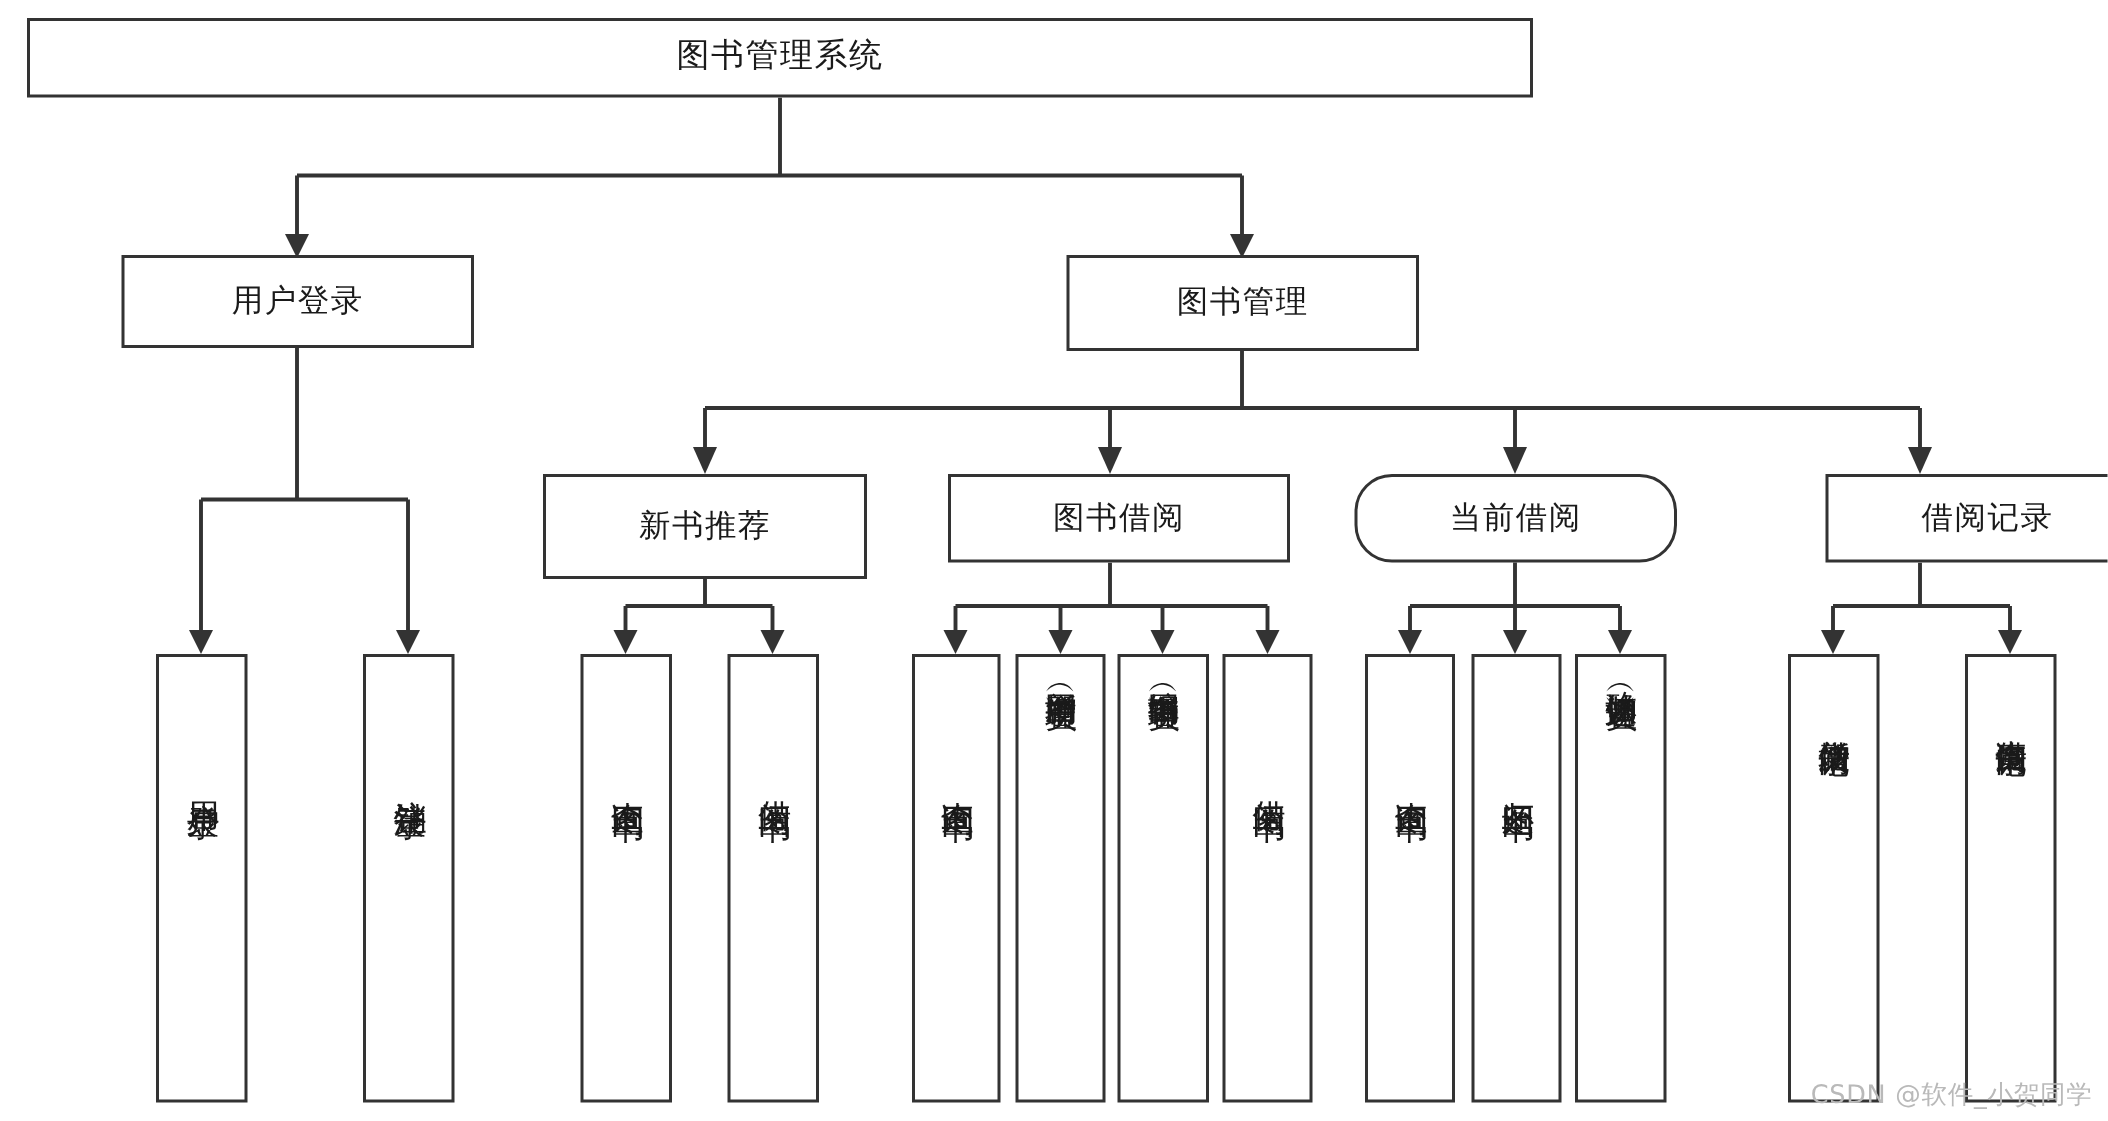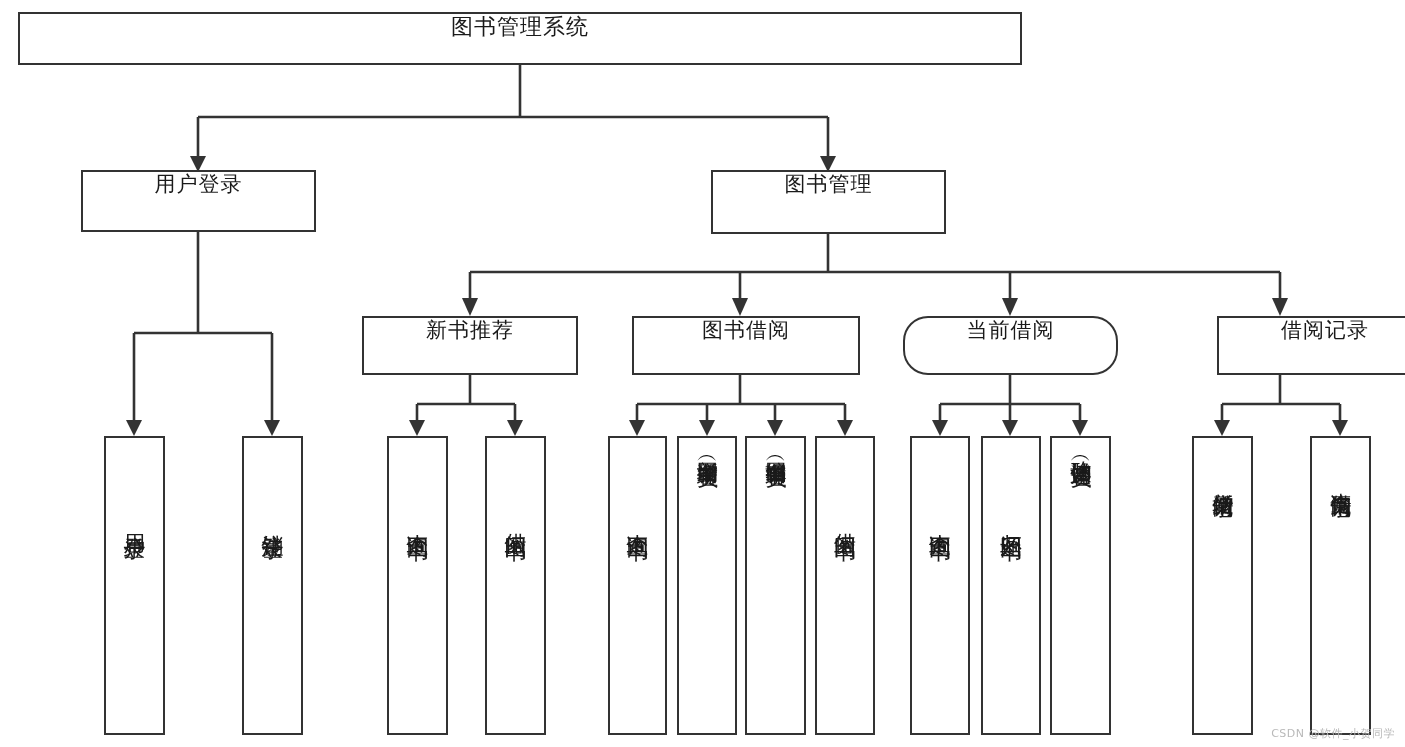--- a/index.html
+++ b/index.html
@@ -13,21 +13,21 @@
   }
   #diagram{
     position:absolute;left:0;top:0;width:1405px;height:747px;
   }
   .node{
     position:absolute;
     box-sizing:border-box;
     background:#ffffff;
     border:2px solid #333333;
     display:flex;
-    align-items:flex-start;
+    align-items:center;
     justify-content:center;
     color:#1a1a1a;
   }
   
   .node.h .label{
     font-size:21px;
     line-height:1.2;
     letter-spacing:1px;
     white-space:nowrap;
   }
@@ -50,21 +50,21 @@
   .node.v.tall .label{font-size:21px;letter-spacing:1px;}
   svg.links{
     position:absolute;left:0;top:0;width:1405px;height:747px;
     pointer-events:none;
   }
   .lk{stroke:#333333;stroke-width:2.6;fill:none;}
   .ar{fill:#333333;}
   #watermark{
     position:absolute;
     right:10px;bottom:6px;
-    font-size:11px;
+    font-size:17px;
     color:#b9b9b9;
     letter-spacing:0.5px;
     white-space:nowrap;
     user-select:none;
   }
 </style>
 </head>
 <body>
 
 <div id="diagram">
@@ -138,21 +138,21 @@
     <span class="label">图书管理系统</span>
   </div>
 
   <div class="node h" style="left:81px;top:170px;width:235px;height:62px;">
     <span class="label">用户登录</span>
   </div>
   <div class="node h" style="left:711px;top:170px;width:235px;height:64px;">
     <span class="label">图书管理</span>
   </div>
 
-  <div class="node h" style="left:362px;top:316px;width:216px;height:59px;">
+  <div class="node h" style="left:362px;top:316px;width:216px;height:70px;">
     <span class="label">新书推荐</span>
   </div>
   <div class="node h" style="left:632px;top:316px;width:228px;height:59px;">
     <span class="label">图书借阅</span>
   </div>
   <div class="node h" style="left:903px;top:316px;width:215px;height:59px;border-radius:25px;">
     <span class="label">当前借阅</span>
   </div>
   <div class="node h" style="left:1172px;top:316px;width:216px;height:59px;margin-left:45px;">
     <span class="label">借阅记录</span>

